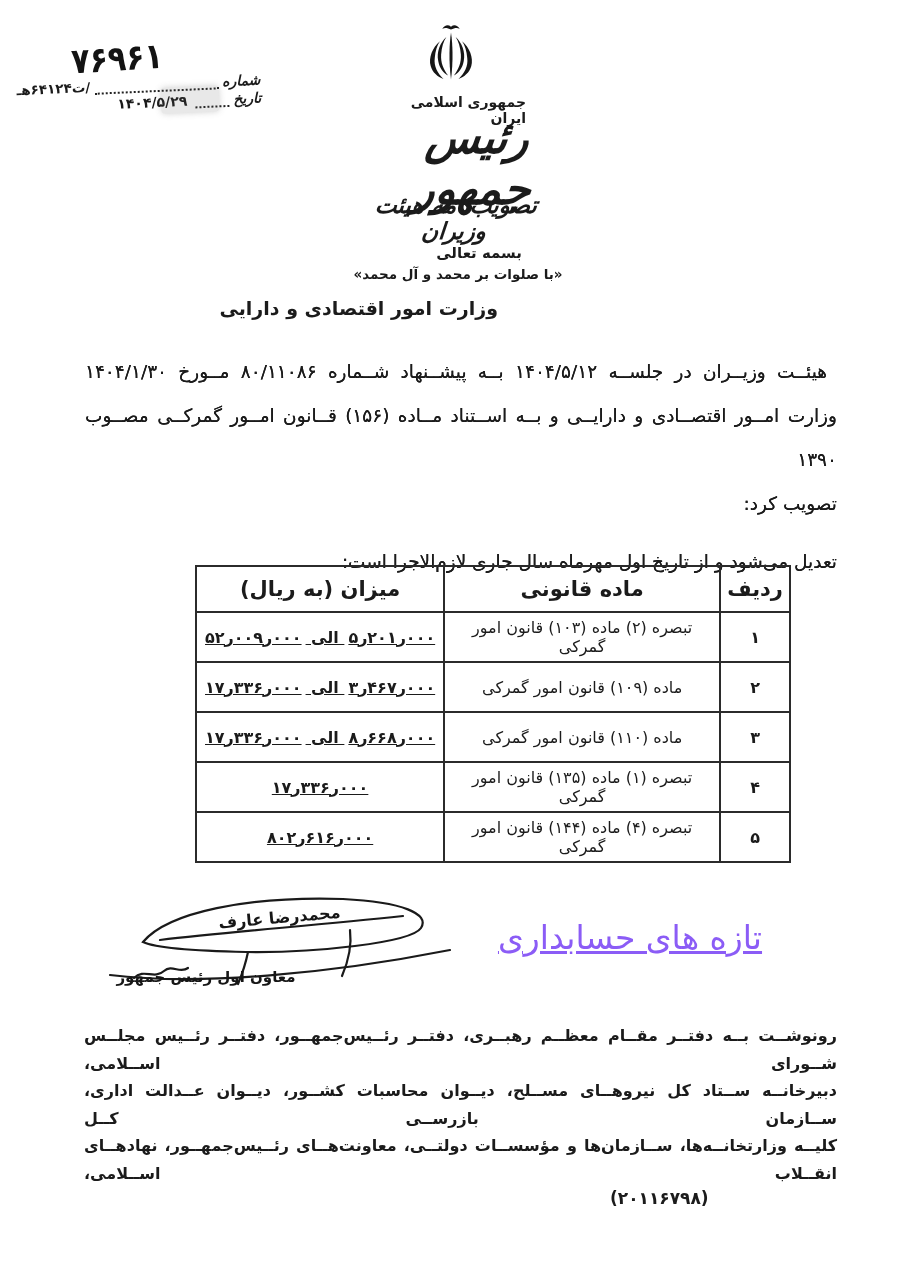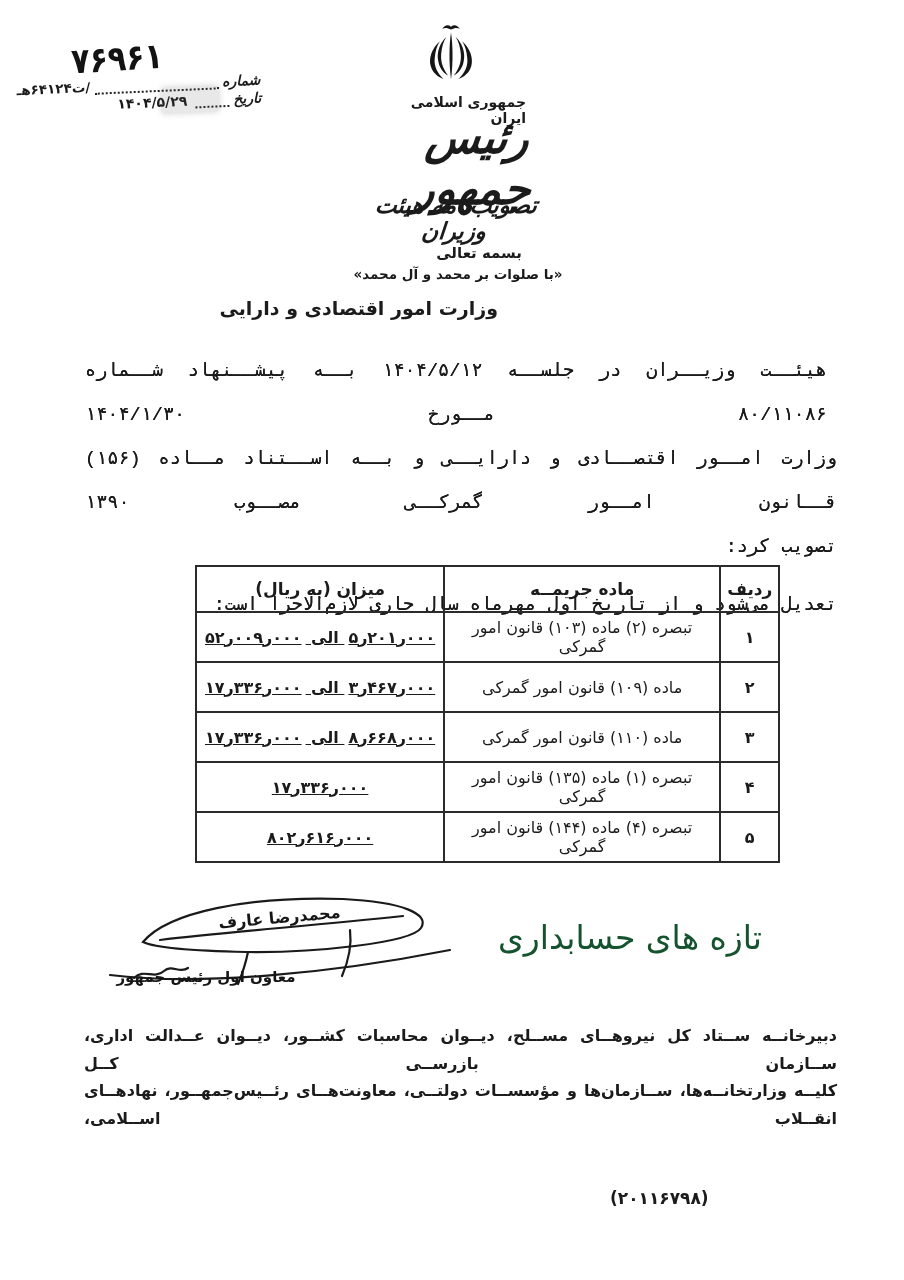--- a/index.html
+++ b/index.html
@@ -28,29 +28,29 @@
     font-size:14px;font-weight:bold;}
   .lh-office{position:absolute;left:372px;top:112px;width:206px;text-align:center;
     font-size:44px;font-weight:bold;font-style:italic;transform:skewX(-6deg);}
   .lh-doctype{position:absolute;left:344px;top:192px;width:222px;text-align:center;
     font-size:23px;font-weight:bold;font-style:italic;transform:skewX(-5deg);}
   .invocation{position:absolute;left:392px;top:244px;width:130px;font-size:15px;font-weight:bold;}
   .salutation{position:absolute;left:346px;top:258px;width:224px;text-align:center;font-size:13.5px;font-weight:bold;margin-top:8px;}
   .addressee{position:absolute;left:228px;top:297px;width:246px;text-align:center;
     font-size:19px;font-weight:bold;white-space:nowrap;padding-left:24px;}
   
-  .bodytext{position:absolute;left:85px;top:350px;width:752px;font-size:18.5px;font-family:Liberation Mono, monospace;}
+  .bodytext{position:absolute;left:85px;top:350px;width:752px;font-size:18.5px;}
   .jline{line-height:44px;text-align:justify;text-align-last:justify;text-shadow:0 0 .5px currentColor;}
   .jline.first{padding-right:10px;}
   .jline.end{text-align:right;text-align-last:right;}
   .para2{margin-top:14px;}
   
   .customs-table{position:absolute;left:195px;top:565px;border-collapse:collapse;direction:rtl;}
   .customs-table td,.customs-table th{border:2px solid #2b2b2b;padding:0 6px;}
-  .customs-table th{height:44px;font-size:17px;font-weight:bold;text-align:center;}
+  .customs-table th{height:44px;font-size:21px;font-weight:bold;text-align:center;}
   .customs-table td{height:48px;text-align:center;font-size:16px;}
   .col-row{width:44px;}
   .col-article{width:262px;}
   .col-amount{width:192px;}
   .cell-row{font-weight:bold;}
   .cell-amount{font-weight:bold;white-space:nowrap;text-decoration:underline;}
   .num{direction:ltr;unicode-bidi:bidi-override;padding:0 2px;}
   .range-word{padding:0 2px;}
   
   .signature{position:absolute;left:98px;top:890px;width:365px;height:112px;}
@@ -108,21 +108,21 @@
     <div class="jline end">تصویب کرد:</div>
     <div class="para2">
       <div class="jline end">تعدیل می‌شود و از تاریخ اول مهرماه سال جاری لازم‌الاجرا است:</div>
     </div>
   </div>
 
   <table class="customs-table">
     <thead>
       <tr>
         <th class="col-row">ردیف</th>
-        <th class="col-article">ماده جریمــه</th>
+        <th class="col-article">ماده قانونی</th>
         <th class="col-amount">میزان (به ریال)</th>
       </tr>
     </thead>
     <tbody>
         <tr>
           <td class="cell-row">۱</td>
           <td class="cell-article">تبصره (۲) ماده (۱۰۳) قانون امور گمرکی</td>
           <td class="cell-amount"><span class="num">۵ر۲۰۱ر۰۰۰</span><span class="range-word"> الی </span><span class="num">۵۲ر۰۰۹ر۰۰۰</span></td>
         </tr>
         <tr>
@@ -156,22 +156,23 @@
         <path d="M252 40 C254 56 250 72 244 86"></path>
         <path d="M12 85 C100 96 230 84 352 60"></path>
         <path d="M36 88 C46 78 56 90 66 81 C74 74 82 84 90 78"></path>
         <path d="M150 62 C148 72 145 82 140 94"></path>
       </g>
       <text x="182" y="33" text-anchor="middle" font-size="16" font-weight="bold" font-family="DejaVu Sans, sans-serif" fill="#161616" transform="rotate(-5 182 33)">محمدرضا عارف</text>
       <text x="108" y="92" text-anchor="middle" font-size="15" font-weight="bold" font-family="DejaVu Sans, sans-serif" fill="#161616">معاون اول رئیس جمهور</text>
     </svg>
   </div>
 
-  <div class="watermark" style="color: #14532d;">تازه های حسابداری</div>
+  <div class="watermark" style="color: #8b5cf6; text-decoration: underline;">تازه های حسابداری</div>
 
   <div class="cc-block">
+    <div class="cc-line">رونوشــت بــه دفتــر مقــام معظــم رهبــری، دفتــر رئــیس‌جمهــور، دفتــر رئــیس مجلــس شــورای اســلامی،</div>
     <div class="cc-line">دبیرخانــه ســتاد کل نیروهــای مســلح، دیــوان محاسبات کشــور، دیــوان عــدالت اداری، ســازمان بازرســی کــل</div>
     <div class="cc-line">کلیــه وزارتخانــه‌ها، ســازمان‌ها و مؤسســات دولتــی، معاونت‌هــای رئــیس‌جمهــور، نهادهــای انقــلاب اســلامی،</div>
 
   </div>
   <div class="ref-number">(۲۰۱۱۶۷۹۸)</div>
 
 </div>
 
 </body></html>

